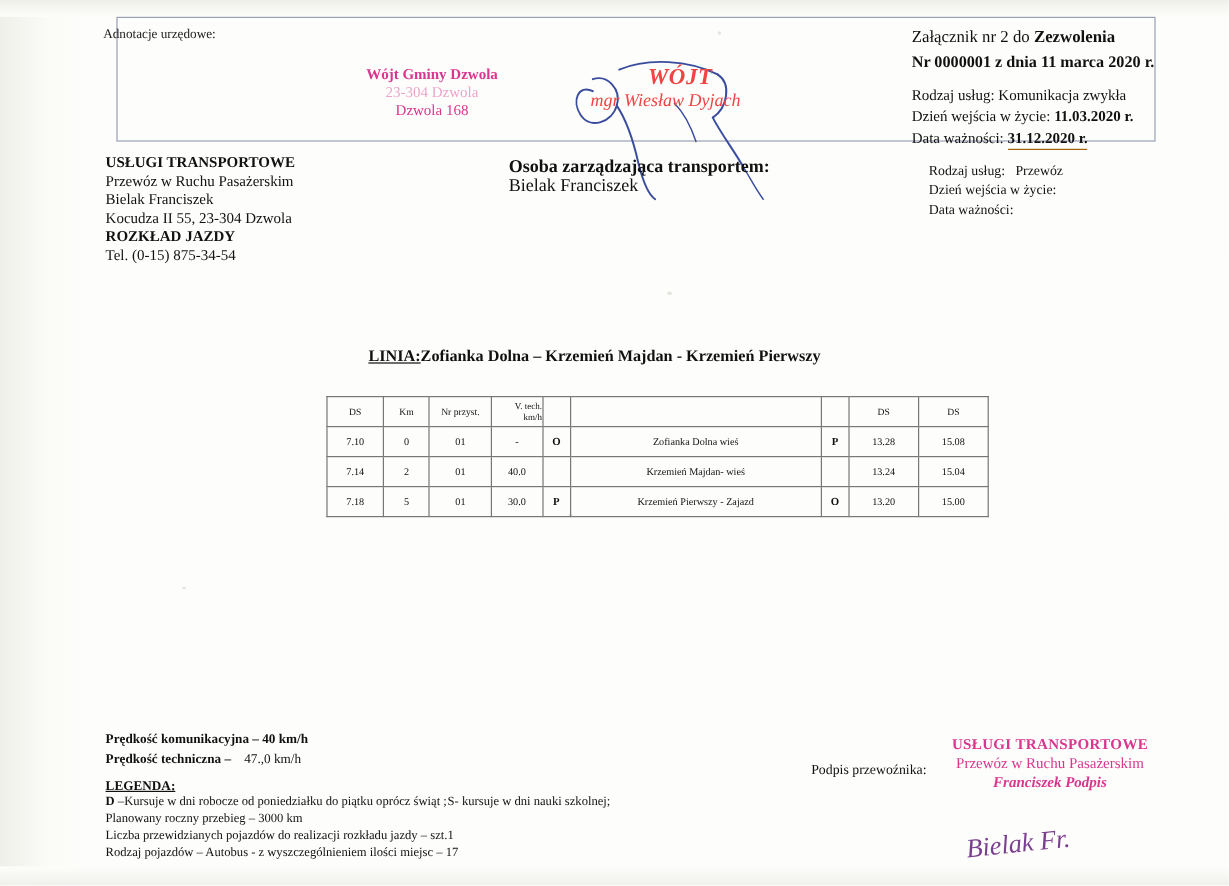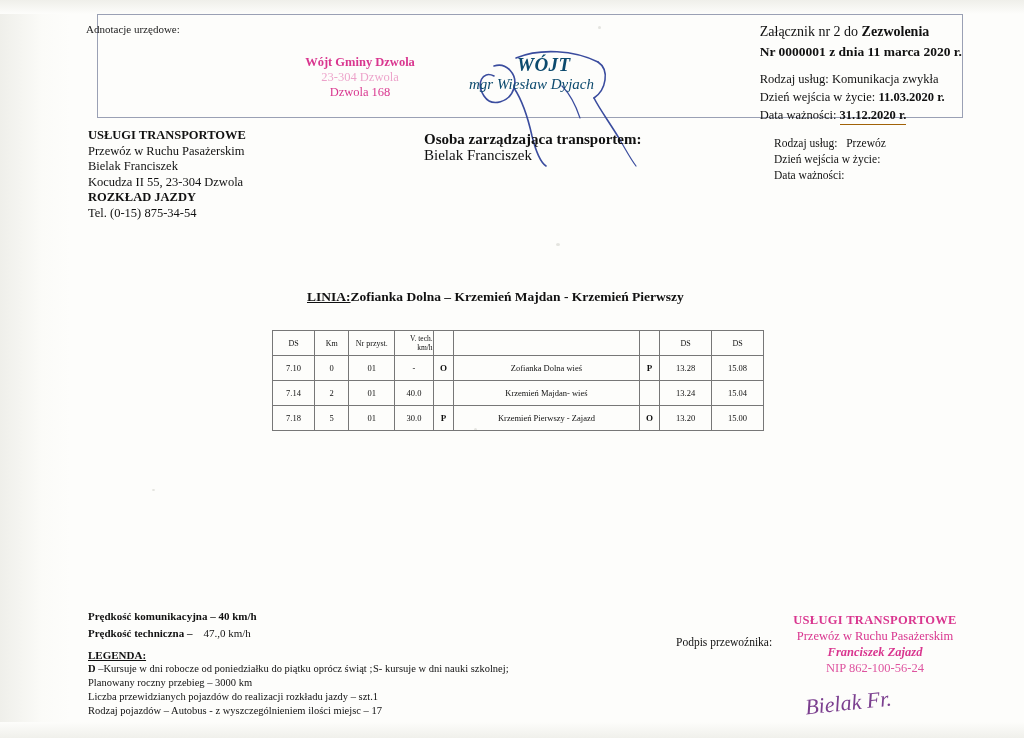--- a/index.html
+++ b/index.html
@@ -50,22 +50,22 @@
   .stamp {
     position: absolute; left: 280px; top: 55px;
     width: 160px; text-align: center;
     color: #d9368f; font-size: 12.5px; line-height: 15px;
     font-family: "Liberation Serif", serif;
   }
   .stamp .l1 { font-weight: bold; }
   .stamp .l2 { opacity: .45; }
   .stamp .l3 { }
   .wojt-hand {
-    position: absolute; left: 469px; top: 54px;
-    color: #0c4a6e;
+    position: absolute; left: 492px; top: 54px;
+    color: #ef4444;
   }
   .wojt-hand .w1 {
     font-size: 19px; font-weight: bold; font-style: italic;
     letter-spacing: .5px; margin-left: 48px;
   }
   .wojt-hand .w2 {
     font-size: 15px; font-style: italic; margin-top: 0;
   }
   .sig-blue {
     position: absolute; left: 470px; top: 40px;
@@ -104,21 +104,21 @@
   
   .line-title {
     position: absolute; left: 307px; top: 289px;
     font-size: 13.5px; font-weight: bold;
   }
   .line-title .lbl { text-decoration: underline; }
 
   
   .sched {
     position: absolute; left: 272px; top: 330px;
-    width: 492px;
+    width: 552px;
     border-collapse: collapse;
     font-size: 8.5px;
   }
   .sched td, .sched th {
     border: 1px solid #777;
     padding: 0;
     height: 24px;
     vertical-align: middle;
     font-weight: normal;
     text-align: center;
@@ -327,18 +327,17 @@
     <div>Planowany roczny przebieg – 3000 km</div>
     <div>Liczba przewidzianych pojazdów do realizacji rozkładu jazdy – szt.1</div>
     <div>Rodzaj pojazdów – Autobus - z wyszczególnieniem ilości miejsc – 17</div>
   </div>
 
   <div class="sig-label">Podpis przewoźnika:</div>
 
   <div class="carrier-stamp">
     <div class="s1">USŁUGI TRANSPORTOWE</div>
     <div class="s2">Przewóz w Ruchu Pasażerskim</div>
-    <div class="s3">Franciszek Zajazd</div>
-    <div class="s5">NIP 862-100-56-24</div>
+    <div class="s3">Franciszek Podpis</div>
   </div>
 
   <div class="hand-sig">Bielak Fr.</div>
 </div>
 
 </body></html>

